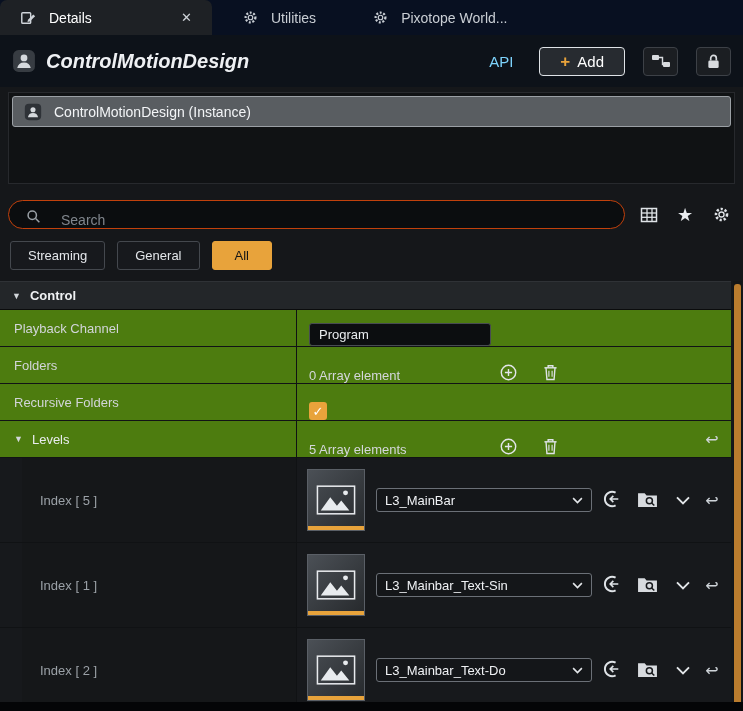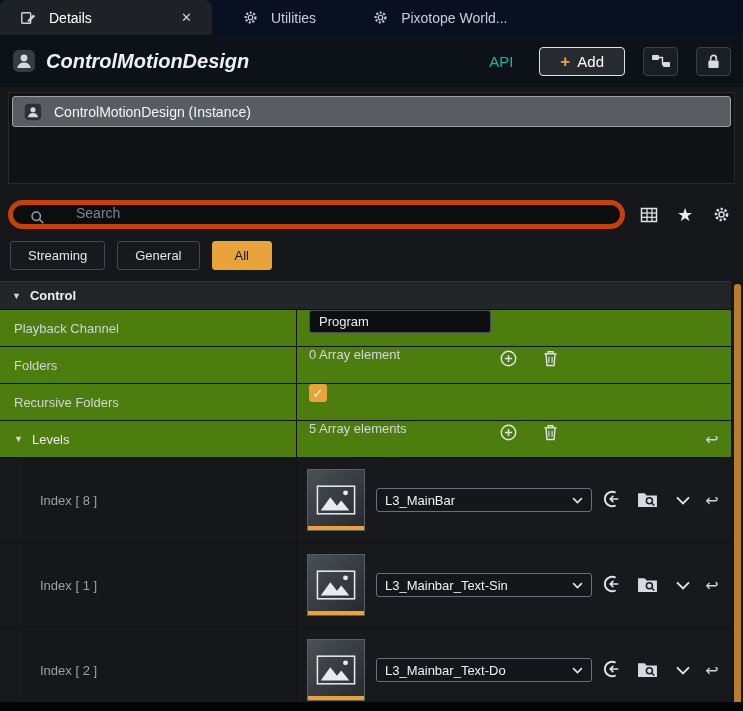--- a/index.html
+++ b/index.html
@@ -14,38 +14,38 @@
   .tab.active{ background:#1e2125; color:#fff; border-radius:7px 7px 0 0; min-width:212px; }
   .tab.active .tab-close{ margin-left:auto; color:#cfd4da; font-size:13px; padding:2px 4px; }
   .tab.inactive{ padding:0 26px; }
   .tabwell-spacer{ flex:1; }
 
   
   .header{ height:52px; background:#0d1219; display:flex; align-items:center; gap:10px;
            padding:0 12px; flex-shrink:0; }
   .header-title{ font-size:20px; font-weight:600; color:#eef0f3;font-style:italic; }
   .header-spacer{ flex:1; }
-  .api-label{ font-size:15px; color:#14b8a6; margin-right:16px; }
+  .api-label{ font-size:15px; color:#7dd3fc; margin-right:16px; }
   .add-btn{ display:flex; align-items:center; gap:7px; background:#272b30; border:1px solid #dfe3e7;
             border-radius:4px; padding:5px 20px; color:#fff; font-size:15px; cursor:pointer; }
   .add-plus{ color:#E8A33B; font-weight:700; font-size:17px; line-height:1; }
   .icon-btn{ width:35px; height:29px; background:#1b1e22; border:1px solid #3d4147; border-radius:4px;
              display:flex; align-items:center; justify-content:center; margin-left:8px; cursor:pointer; }
 
   
   .instance-panel{ margin:5px 8px 0 8px; height:92px; background:#101214; border:1px solid #27292d;
                    padding:3px; flex-shrink:0; }
   .instance-row{ height:31px; display:flex; align-items:center; gap:9px; padding:0 8px;
                  background:#595d61; border:1px solid #9ba0a5; border-radius:3px;
                  color:#f3f5f7; font-size:14px; cursor:pointer; }
 
   
   .search-row{ display:flex; align-items:center; gap:12px; padding:16px 10px 6px 8px; flex-shrink:0; }
-  .search-box{ flex:1; height:29px; display:flex; align-items:flex-start; gap:27px;
-               background:#0b0d0f; border:5px solid #c2410c; border-radius:15px; padding:0 12px; }
+  .search-box{ flex:1; height:29px; display:flex; align-items:flex-end; gap:16px;
+               background:#0b0d0f; border:1px solid #c2410c; border-radius:15px; padding:0 12px; }
   .search-input{ flex:1; background:transparent; border:none; outline:none; color:#dfe3e7; font-size:14px;
                  font-family:"Liberation Sans","DejaVu Sans",sans-serif; }
   .search-input::placeholder{ color:#80868d; }
   .tool-icon{ display:flex; align-items:center; justify-content:center; width:24px; height:24px; cursor:pointer; }
   .star-glyph{ font-size:18px; color:#e9ecef; line-height:1; }
 
   
   .filter-row{ display:flex; gap:12px; padding:6px 10px 11px 10px; flex-shrink:0; }
   .filter-btn{ background:#17191d; border:1px solid #44484e; border-radius:3px; color:#e3e6ea;
                font-size:13px; padding:6px 17px; cursor:pointer; font-family:inherit; }
@@ -53,21 +53,21 @@
 
   
   .props{ position:relative; flex:1; overflow:hidden; padding-right:12px; }
   .section-row{ height:29px; background:#232629; border-top:1px solid #2f3236; border-bottom:1px solid #0b0c0d;
                 display:flex; align-items:center; gap:9px; padding:0 12px; }
   .caret{ font-size:9px; color:#d2d6da; }
   .section-title{ font-weight:700; font-size:13px; color:#eff1f3; }
 
   .prow{ display:flex; align-items:stretch; min-height:37px; background:#4d7c0f; border-bottom:1px solid #111315; }
   .label-cell{ width:296px; display:flex; align-items:center; gap:9px; padding-left:14px; color:#d2d5d9; flex-shrink:0; }
-  .value-cell{ flex:1; display:flex; align-items:flex-start; gap:20px; padding-left:12px; border-left:1px solid #101214; }
+  .value-cell{ flex:1; display:flex; align-items:flex-end; gap:20px; padding-left:12px; border-left:1px solid #101214; }
   .value-text{ width:168px; color:#d4d7db; }
   .reset-cell{ width:38px; display:flex; align-items:center; justify-content:center; flex-shrink:0; }
   .reset-glyph{ font-size:16px; color:#cfd4d9; cursor:pointer; }
   .mini-icon{ display:flex; align-items:center; justify-content:center; width:22px; height:22px; cursor:pointer; }
 
   .text-input{ width:182px; height:23px; background:#0c0e10; border:1px solid #484c52; border-radius:3px;
                color:#e9ecef; font-size:13px; padding:0 9px; font-family:inherit; outline:none; }
   .checkbox{ width:18px; height:18px; background:#E8A33B; border-radius:3px; display:flex;
              align-items:center; justify-content:center; color:#fff; font-size:13px; font-weight:700; cursor:pointer; }
 
@@ -286,21 +286,21 @@
         </span>
       </div>
       <div class="reset-cell">
         <span class="reset-glyph">↩</span>
       </div>
     </div>
 
     <div class="level-row">
       <div class="level-label">
           <div class="level-label-inner">
-            <span>Index [ 8 ]</span>
+            <span>Index [ 5 ]</span>
           </div>
         </div>
       <div class="level-value">
         <div class="thumb">
           <svg width="40" height="32" viewBox="0 0 42 32">
               <rect x="1.5" y="1.5" width="39" height="29" fill="none" stroke="#e8ebee" stroke-width="1.6"></rect>
               <path d="M5 27l10-14 7 9 4.5-5.5L35 27z" fill="#e8ebee"></path>
               <circle cx="31" cy="8.5" r="2.6" fill="#e8ebee"></circle>
             </svg>
         </div>

